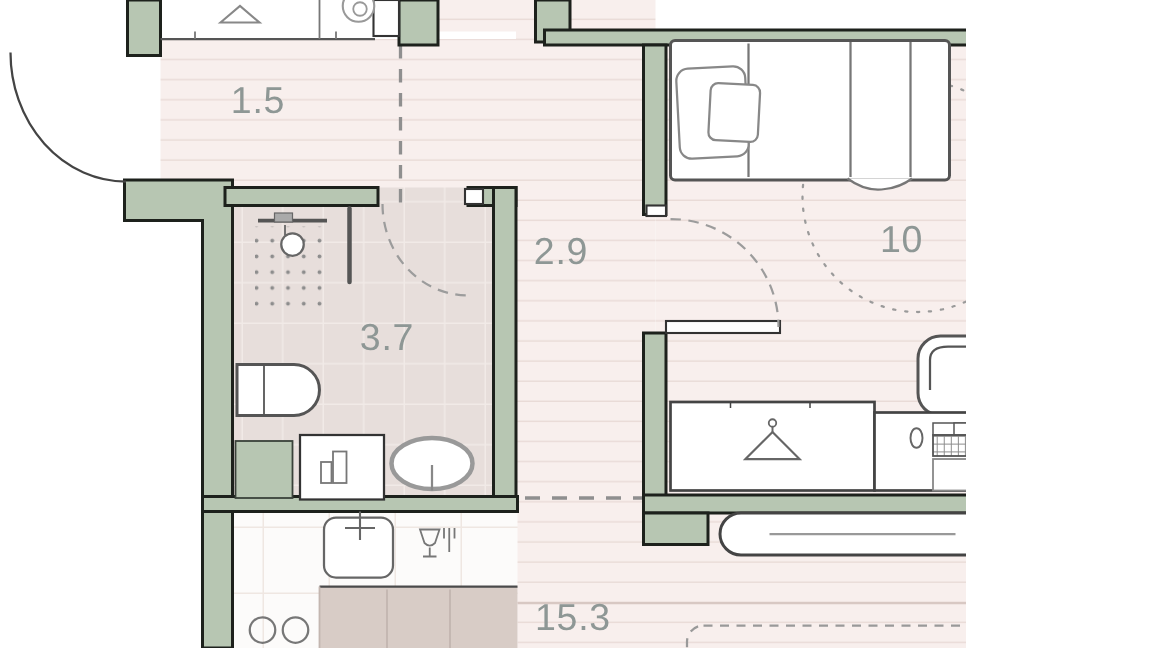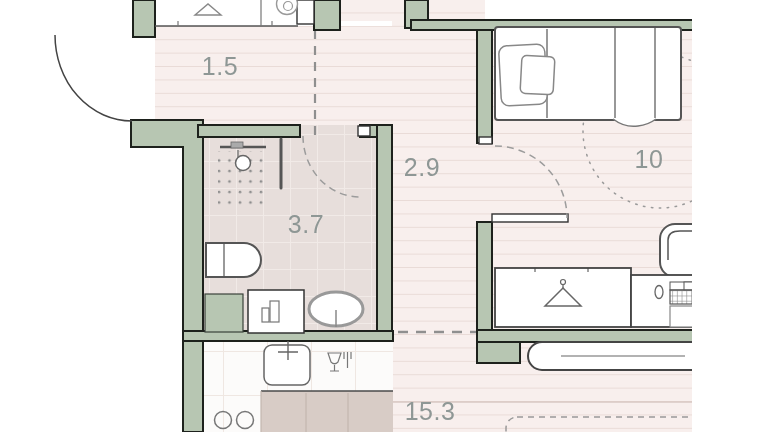--- a/index.html
+++ b/index.html
@@ -1,16 +1,16 @@
 <!DOCTYPE html>
 <html><head>
 <meta charset="utf-8">
 <style>
   html,body{margin:0;padding:0;background:#ffffff;}
-  .plan-wrap{width:644px;height:432px;overflow:hidden;background:#fff;padding-left:48px;}
+  .plan-wrap{width:644px;height:432px;overflow:hidden;background:#fff;}
   svg{display:block;}
   text{font-family:"Liberation Sans", sans-serif;font-size:25px;letter-spacing:.5px;}
 </style>
 </head>
 <body>
 
 <div class="plan-wrap">
 <svg width="768" height="432" viewBox="0 0 768 432">
   <defs>
     <pattern id="stripes" width="24" height="13.4" patternUnits="userSpaceOnUse">

